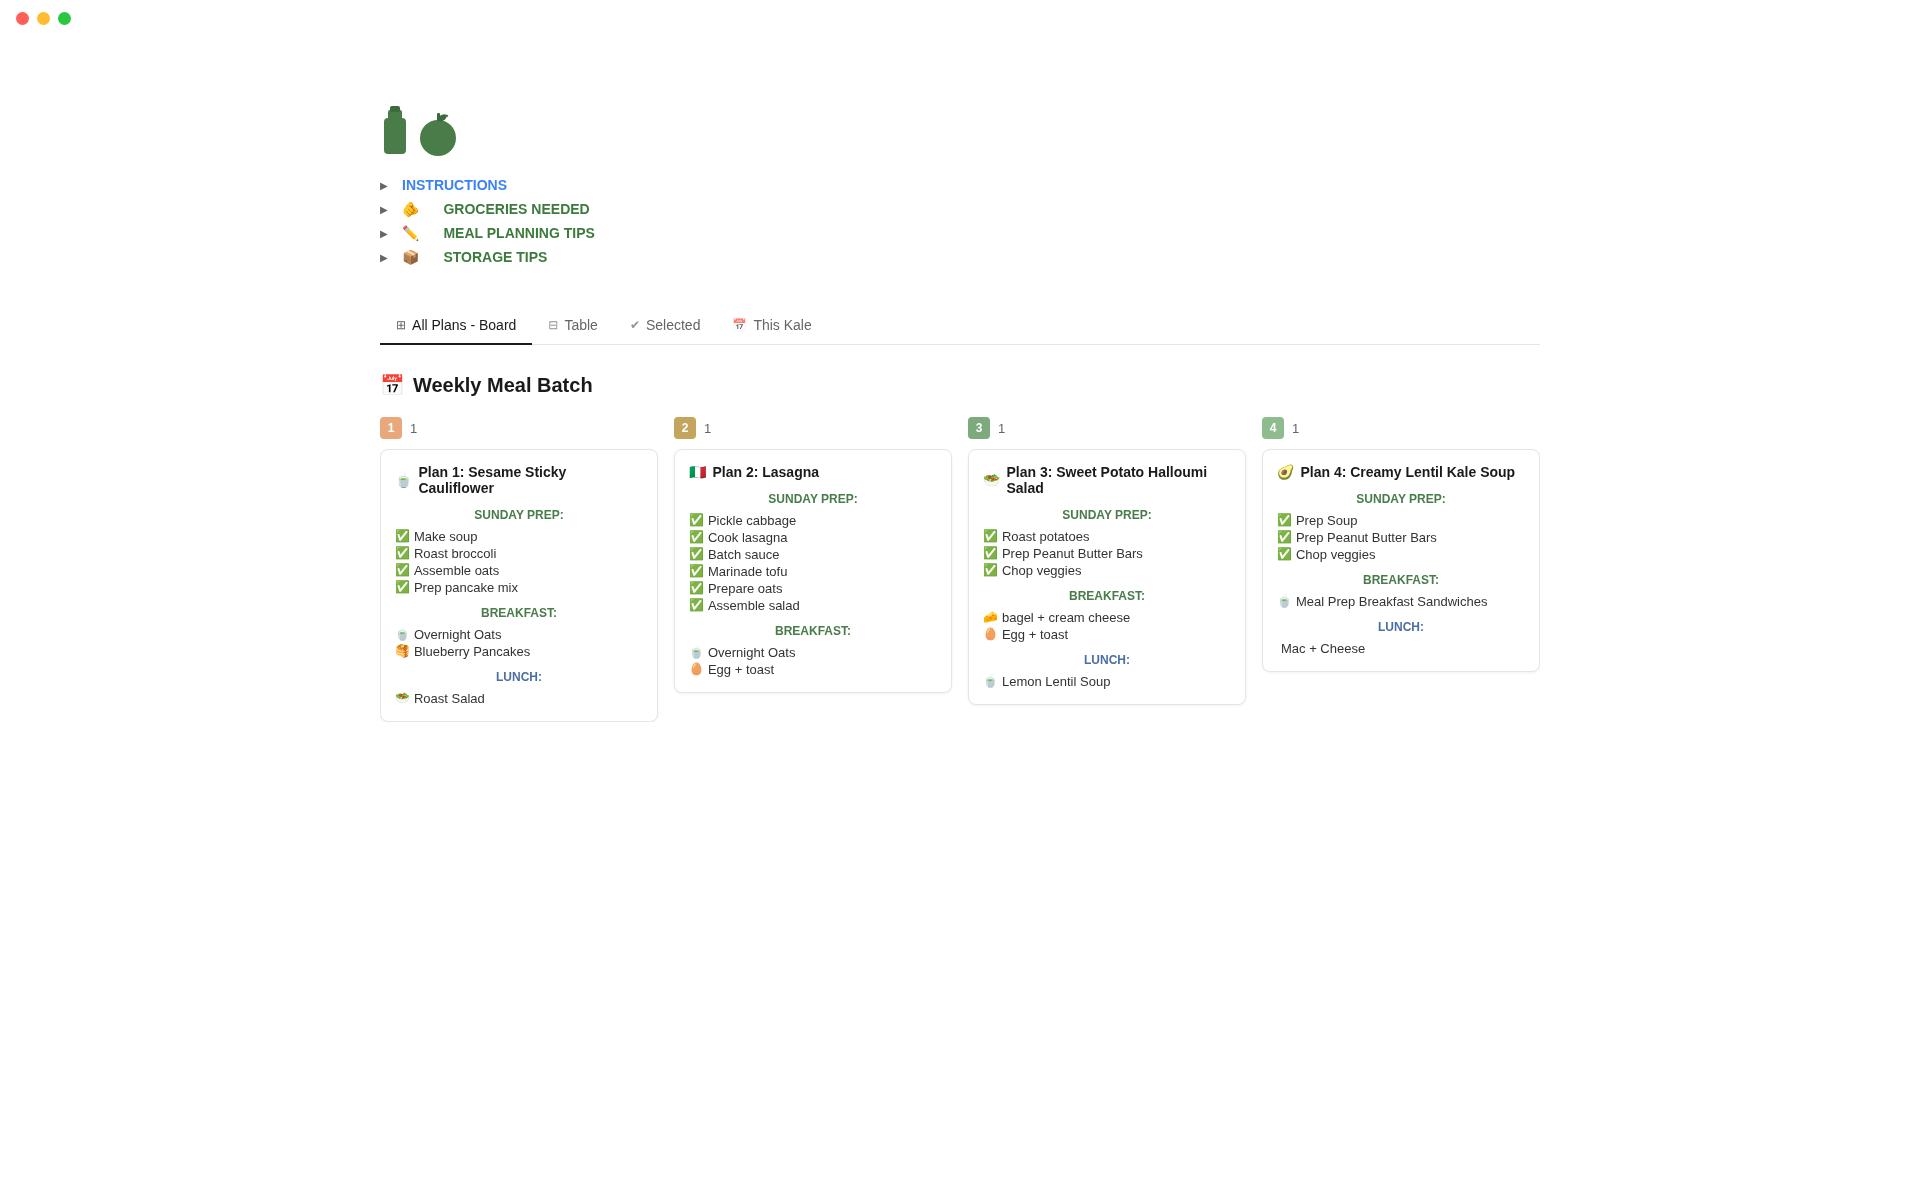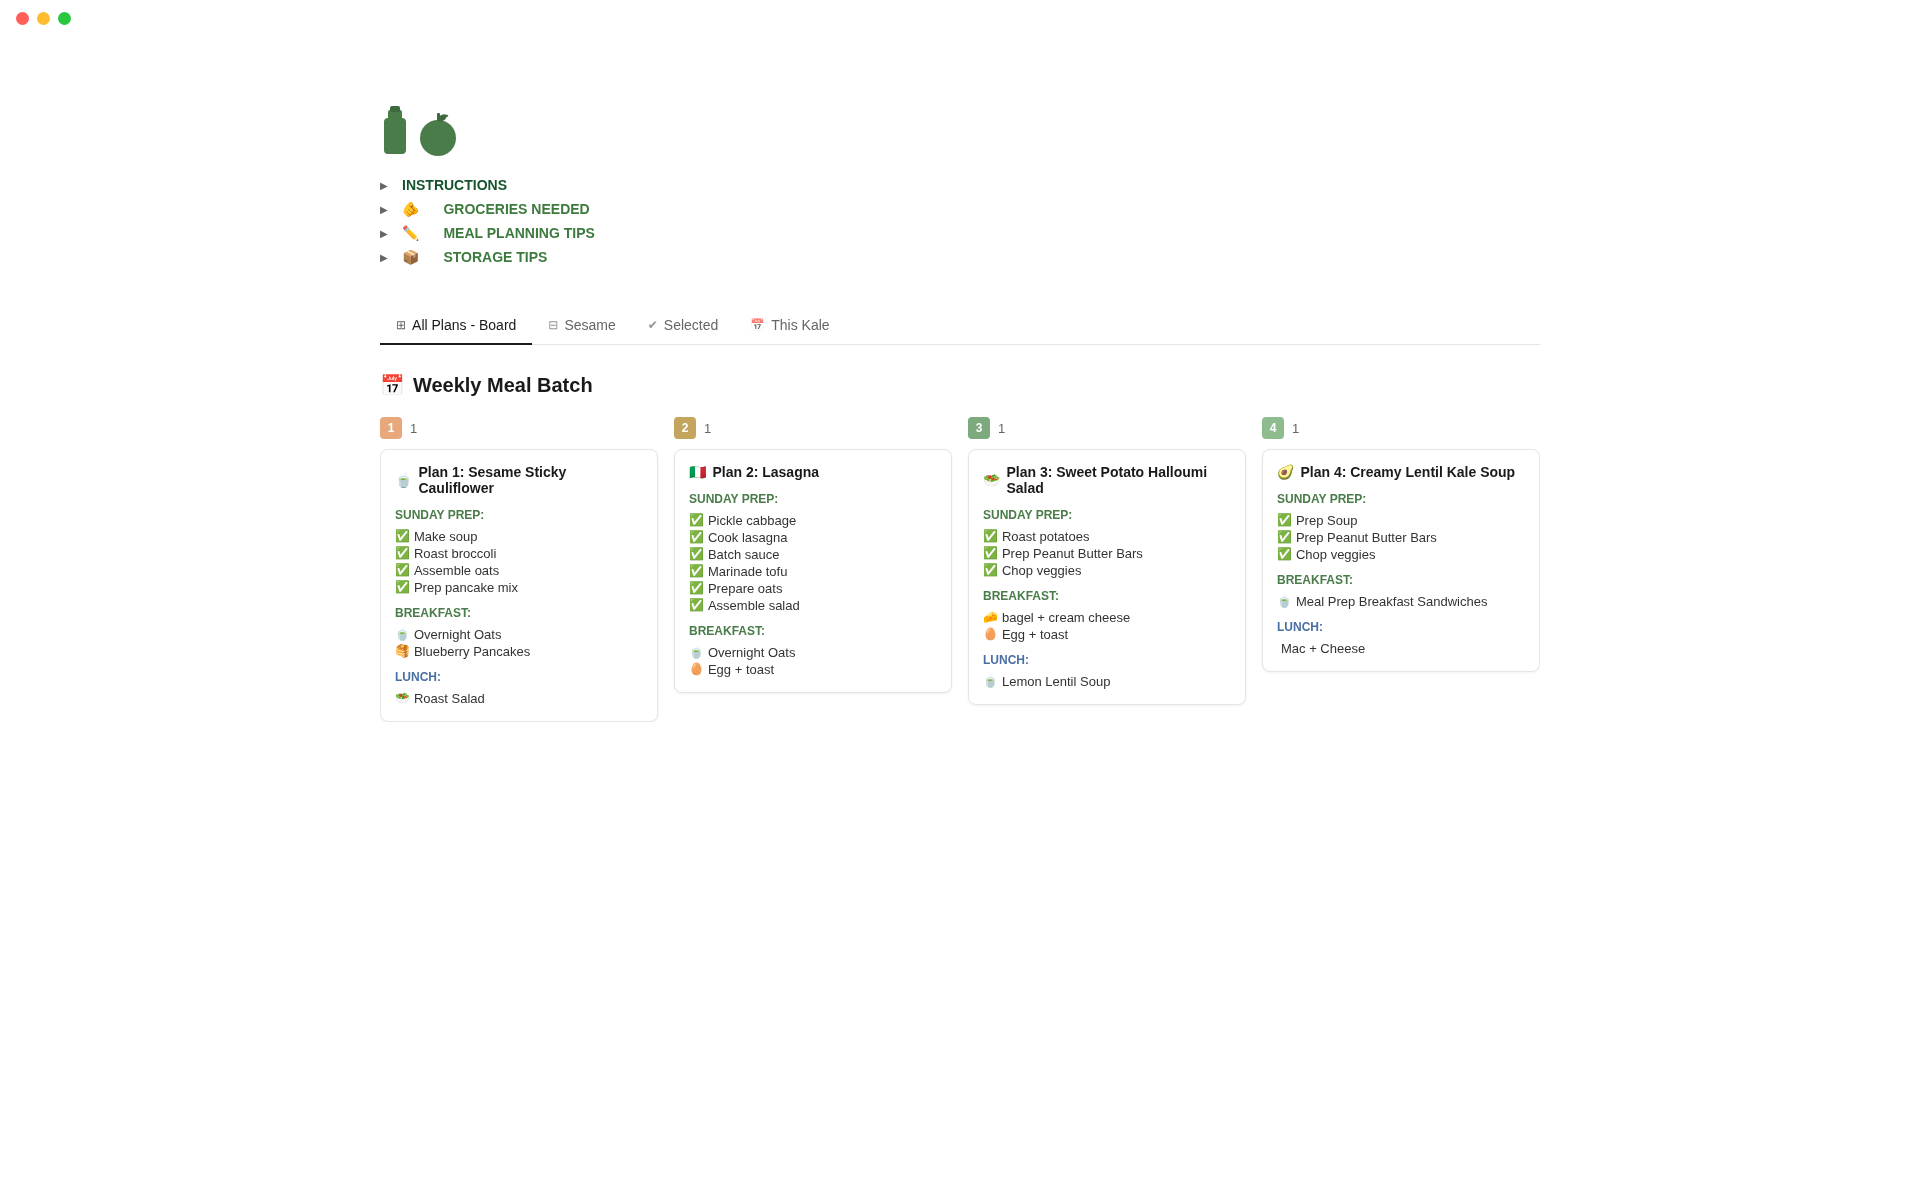--- a/index.html
+++ b/index.html
@@ -75,21 +75,21 @@
       color: #666;
       width: 14px;
     }
 
     .toggle-label {
       font-size: 14px;
       font-weight: 600;
     }
 
     .toggle-label.green { color: #3d7a3d; margin-left: 16px; }
-    .toggle-label.dark { color: #14532d; text-align: center; }
+    .toggle-label.dark { color: #3b82f6; text-align: center; }
 
     
     .tabs-container {
       border-bottom: 1px solid #e5e5e5;
       display: flex;
       gap: 0;
       margin-bottom: 28px;
     }
 
     .tab {
@@ -181,20 +181,21 @@
       align-items: center;
       gap: 6px;
     }
 
     .card-section-label {
       font-size: 12px;
       font-weight: 700;
       color: #4a7c4a;
       margin-bottom: 6px;
       margin-top: 10px;
+      text-align: center;
     }
 
     .card-section-label:first-of-type {
       margin-top: 0;
     }
 
     .card-section-label.blue { color: #4a6fa5; }
 
     .card-item {
       font-size: 13px;
@@ -261,21 +262,21 @@
     </div>
   </div>
 
   <div class="tabs-container">
     <div class="tab active">
       <span class="tab-icon">⊞</span>
       <span>All Plans - Board</span>
     </div>
     <div class="tab">
       <span class="tab-icon">⊟</span>
-      <span>Sesame</span>
+      <span>Table</span>
     </div>
     <div class="tab">
       <span class="tab-icon">✔</span>
       <span>Selected</span>
     </div>
     <div class="tab">
       <span class="tab-icon">📅</span>
       <span>This Kale</span>
     </div>
   </div>

